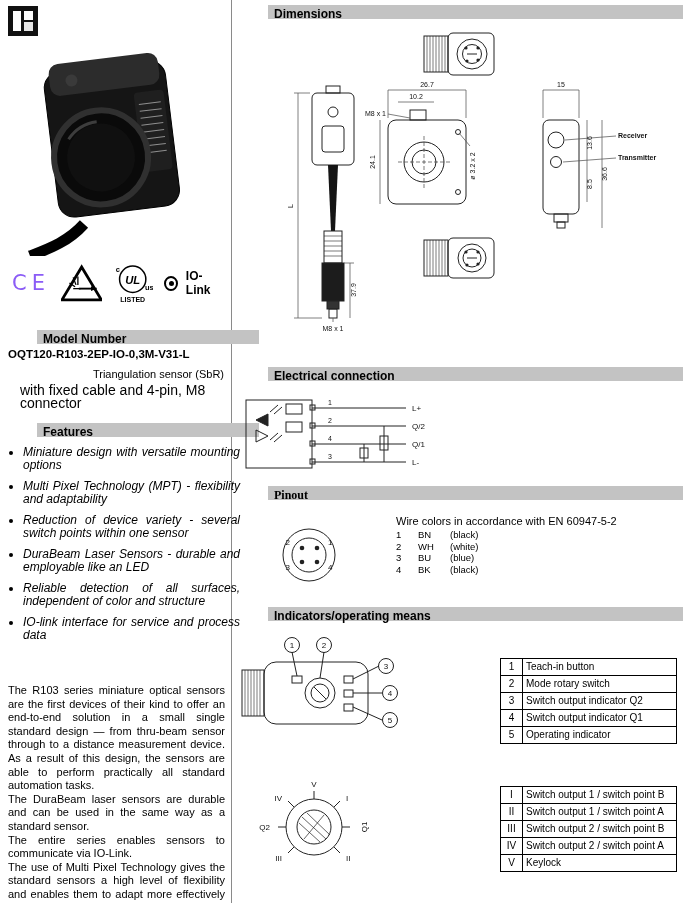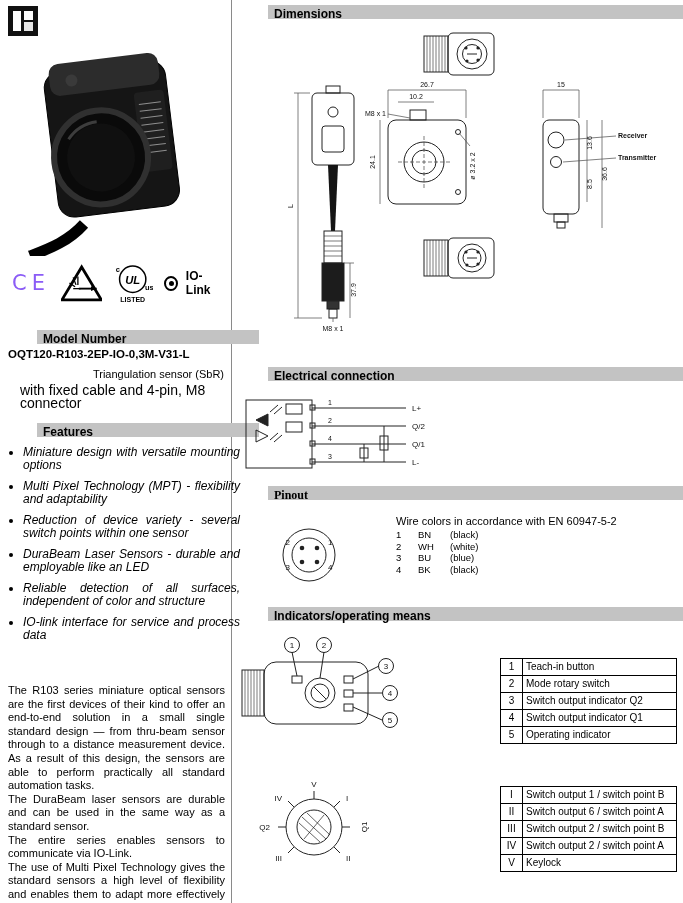--- a/index.html
+++ b/index.html
@@ -405,21 +405,21 @@
   </svg>
 
   <table class="dt" style="left:500px;top:786px;">
     <tbody>
       <tr>
           <td class="n">I</td>
           <td>Switch output 1 / switch point B</td>
         </tr>
       <tr>
           <td class="n">II</td>
-          <td>Switch output 6 / switch point A</td>
+          <td>Switch output 1 / switch point A</td>
         </tr>
       <tr>
           <td class="n">III</td>
           <td>Switch output 2 / switch point B</td>
         </tr>
       <tr>
           <td class="n">IV</td>
           <td>Switch output 2 / switch point A</td>
         </tr>
       <tr>

